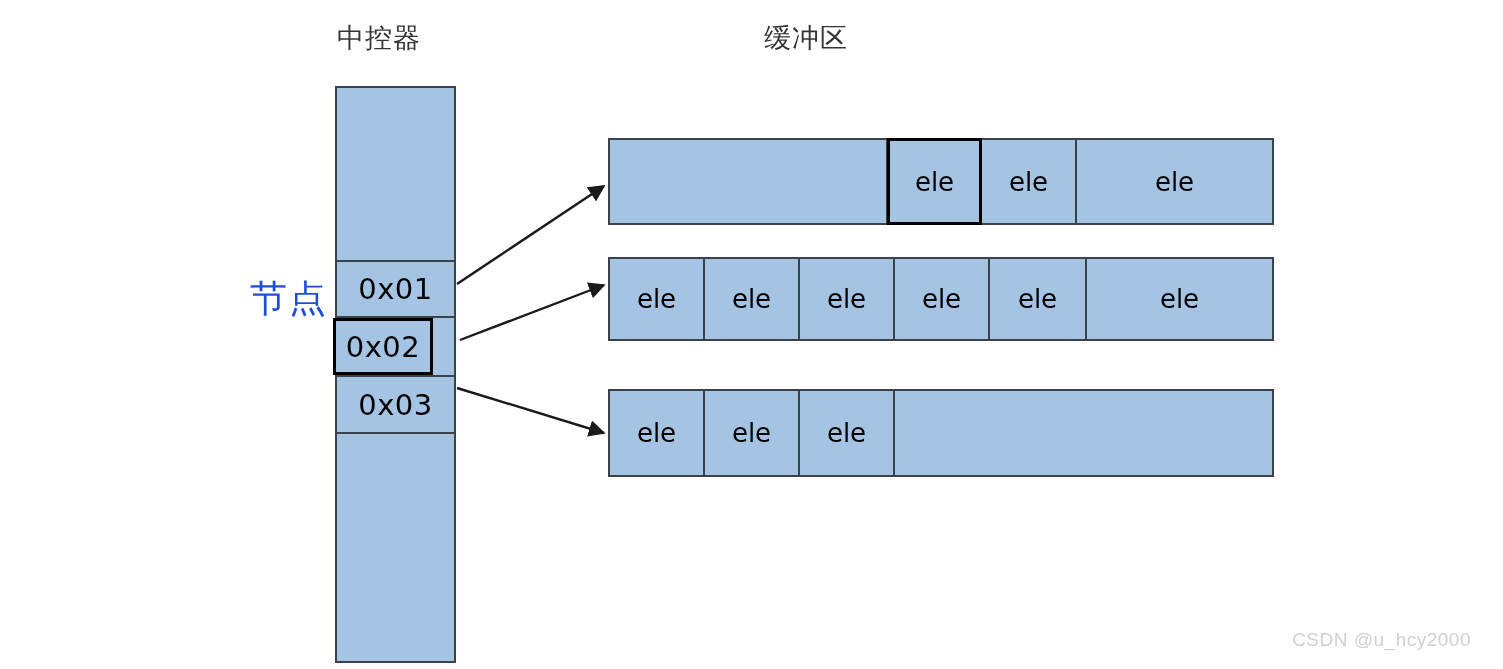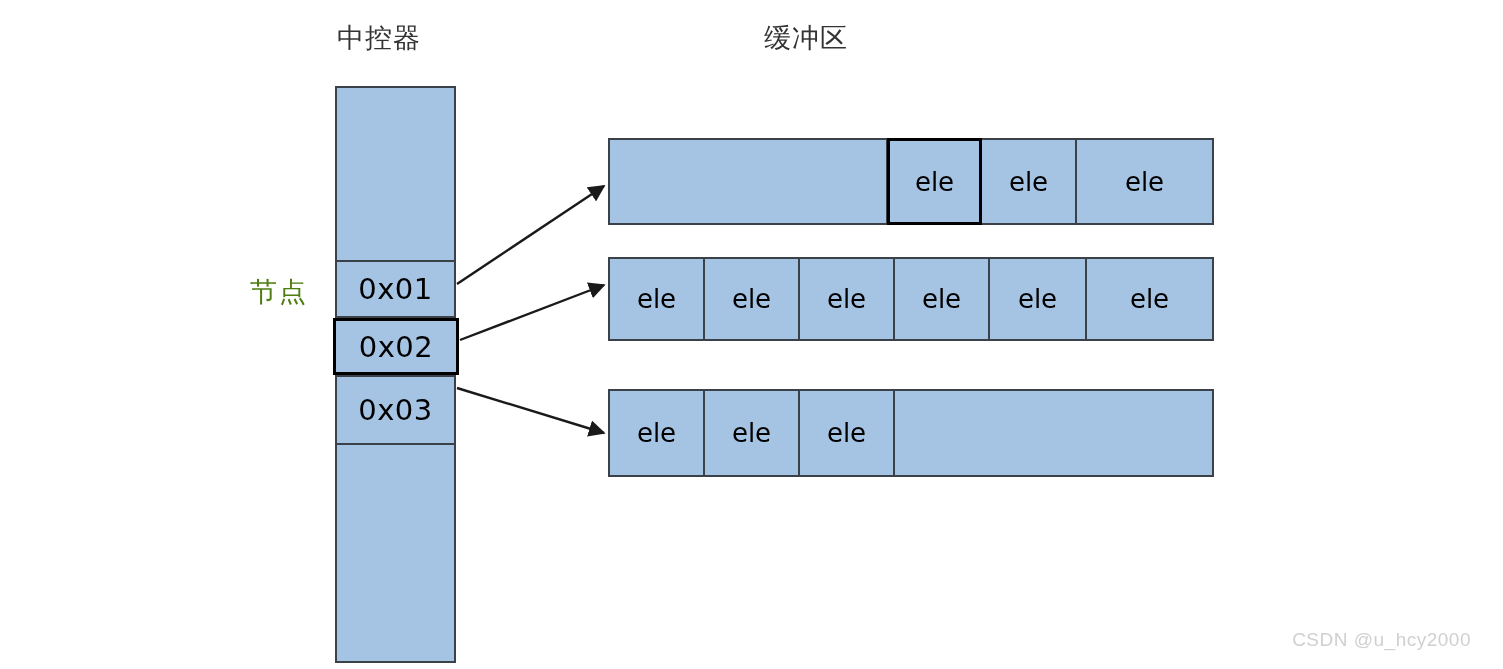--- a/index.html
+++ b/index.html
@@ -27,22 +27,22 @@
     color: #333333;
     letter-spacing: 1px;
     white-space: nowrap;
   }
   #title-controller { left: 337px; top: 20px; }
   #title-buffer     { left: 764px; top: 20px; }
 
   .side-label {
     position: absolute;
     font-family: "DejaVu Sans", "Liberation Sans", sans-serif;
-    font-size: 27px;
-    color: #4d7c0f;
+    font-size: 37px;
+    color: #1d4ed8;
     letter-spacing: 2px;
     white-space: nowrap;
     left: 250px;
     top: 274px;
   }
 
   
   #controller-column {
     position: absolute;
     left: 335px;
@@ -67,31 +67,31 @@
     align-items: center;
     justify-content: center;
     font-size: 29px;
     font-family: "DejaVu Sans", "Liberation Sans", sans-serif;
     color: #000000;
     letter-spacing: 0.5px;
   }
   #ctrl-cell-0 { top: 260px; height: 58px; }
   #ctrl-cell-1 {
     top: 318px; height: 57px;
-    left: 333px; width: 126px;
+    left: 333px; width: 100px;
     border: 3px solid #000000;
     z-index: 4;
   }
-  #ctrl-cell-2 { top: 375px; height: 70px; }
+  #ctrl-cell-2 { top: 375px; height: 59px; }
 
   
   .buffer-row {
     position: absolute;
     left: 608px;
-    width: 606px;
+    width: 666px;
     box-sizing: border-box;
     border: 2px solid #3b4148;
     background: #a5c4e4;
     display: flex;
   }
   #buffer-row-0 { top: 138px; height: 87px; }
   #buffer-row-1 { top: 257px; height: 84px; }
   #buffer-row-2 { top: 389px; height: 88px; }
 
   .buf-cell {

